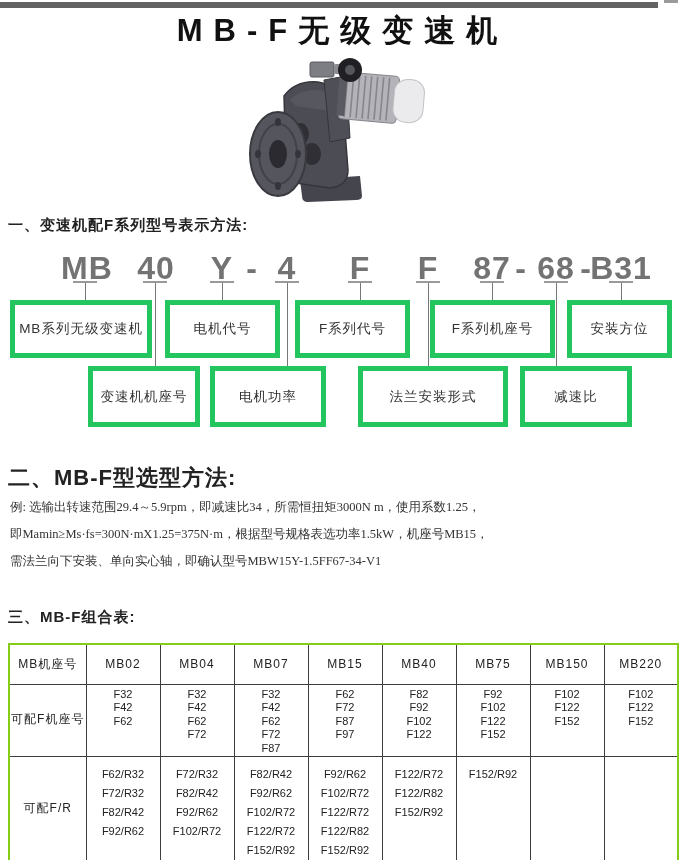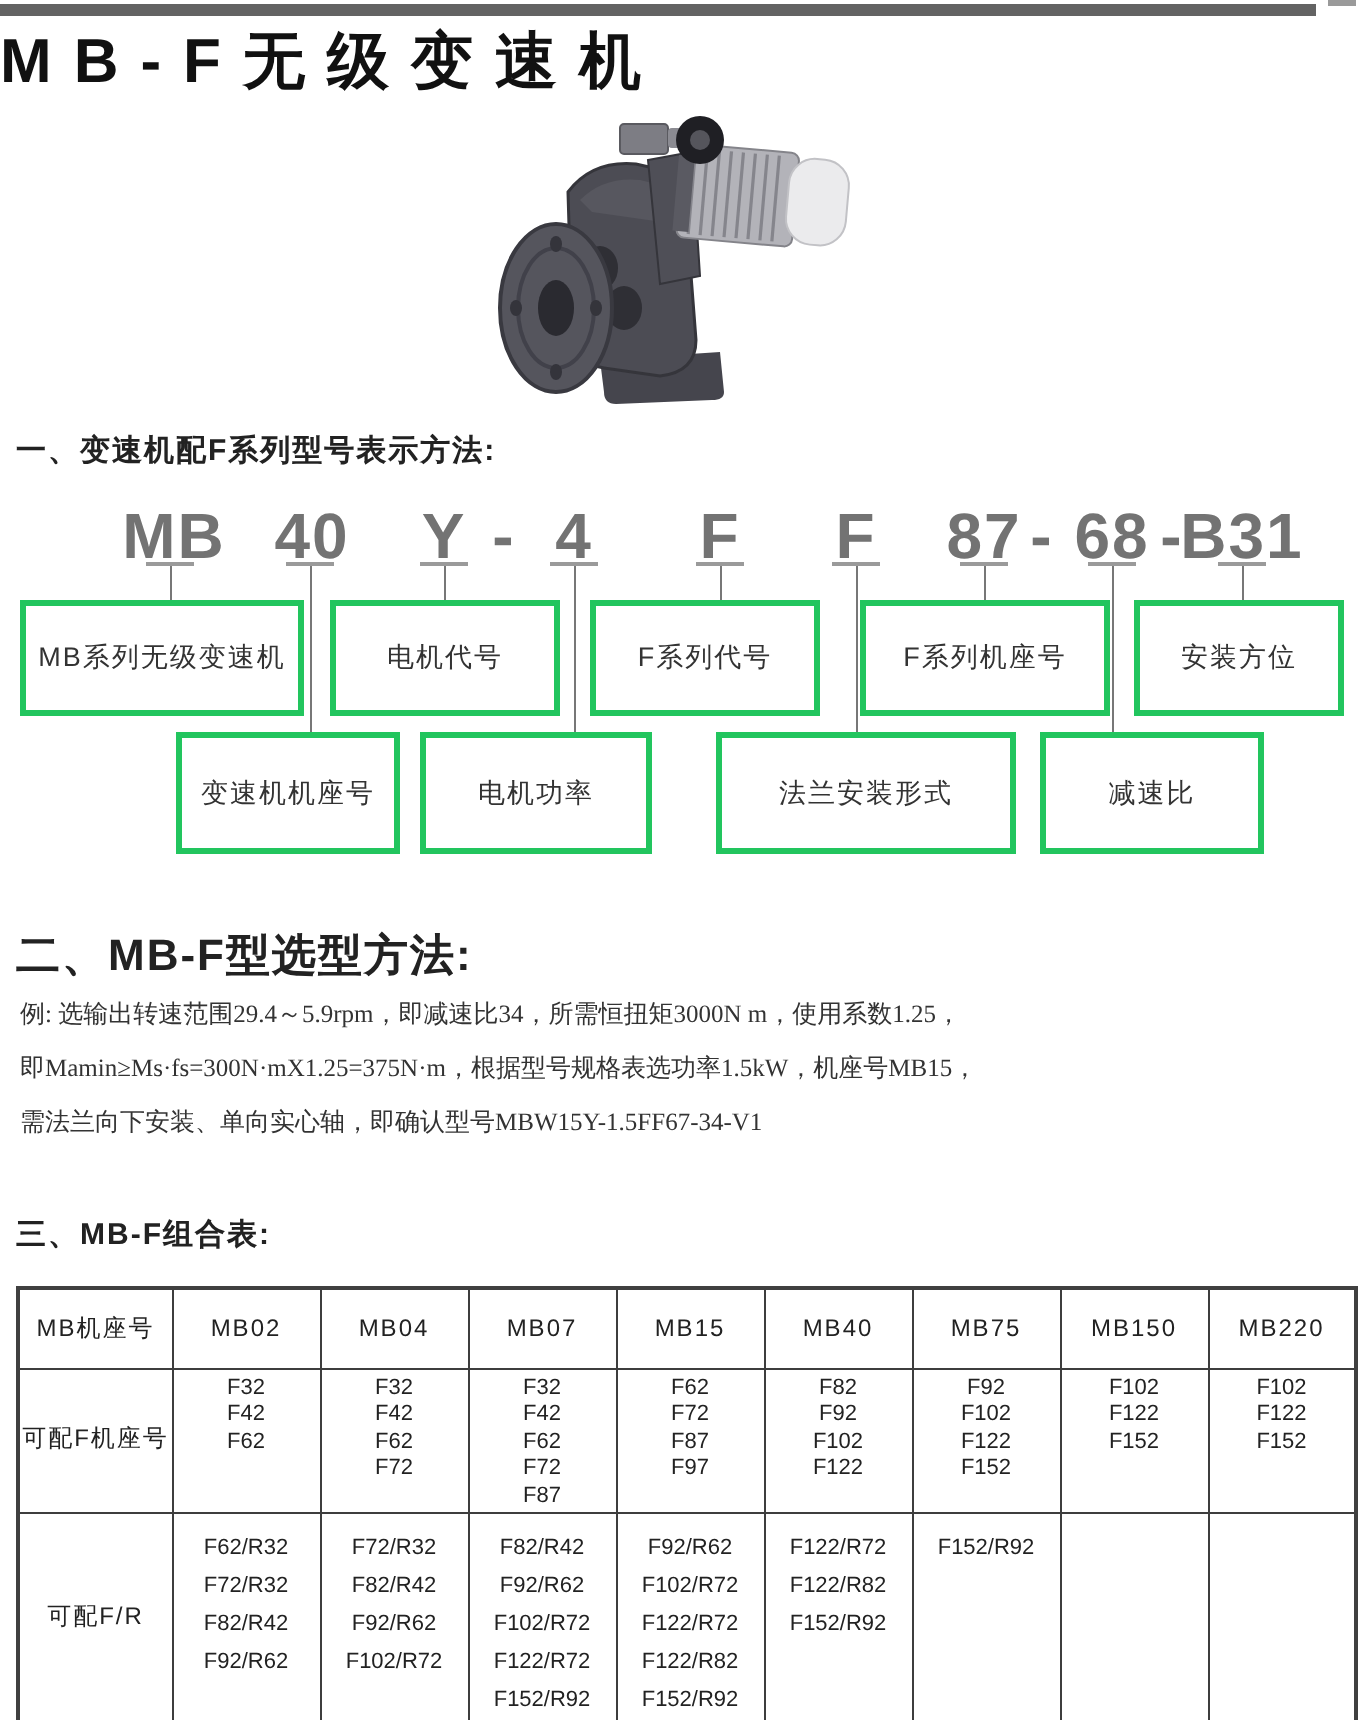--- a/index.html
+++ b/index.html
@@ -10,21 +10,21 @@
     background: #ffffff; overflow: hidden;
   }
 
   
   .top-bar { position: absolute; top: 2px; left: 0; width: 658px; height: 6px; background: #636363; }
   .top-bar-notch { position: absolute; top: 0; left: 664px; width: 14px; height: 3px; background: #9a9a9a; }
 
   
   .doc-title {
     position: absolute; top: 10px; left: 0; width: 685px;
-    text-align: left; font-size: 31px; font-weight: bold;
+    text-align: center; font-size: 31px; font-weight: bold;
     letter-spacing: 11px; color: #111; white-space: nowrap;
   }
 
   
   .product-img { position: absolute; left: 238px; top: 54px; width: 192px; height: 150px; }
 
   
   .sec-heading { position: absolute; left: 8px; font-weight: bold; color: #222; white-space: nowrap; }
   .sec1 { top: 216px; font-size: 15px; letter-spacing: 1px; }
   .sec2 { top: 463px; font-size: 22px; letter-spacing: 1px; }
@@ -34,21 +34,21 @@
   .code-el {
     position: absolute; top: 250px; transform: translateX(-50%);
     font-size: 32px; font-weight: bold; color: #737373; letter-spacing: 1px; white-space: nowrap;
   }
   .tick { position: absolute; top: 281px; width: 24px; height: 2px; background: #9a9a9a; }
   .vline { position: absolute; width: 1px; background: #777; }
   .vline-top { top: 283px; height: 17px; }
   .vline-bot { top: 283px; height: 83px; }
 
   .label-box {
-    position: absolute; border: 3px solid #22c55e; background: #fff;
+    position: absolute; border: 5px solid #22c55e; background: #fff;
     display: flex; align-items: center; justify-content: center;
     font-size: 13.5px; color: #333; letter-spacing: 1px; text-align: center; white-space: nowrap;
   }
   .box-top { top: 300px; height: 58px; }
   .box-bot { top: 366px; height: 61px; }
 
   
   .sel-text {
     position: absolute; left: 10px; top: 494px; width: 672px;
     font-size: 12.5px; color: #333; line-height: 27px; white-space: nowrap; font-family: Liberation Serif, serif;
@@ -57,21 +57,21 @@
   
   .combo-table {
     position: absolute; left: 8px; top: 643px;
     border-collapse: collapse; table-layout: fixed; width: 669px;
     font-size: 11px; color: #222;
   }
   .combo-table td {
     border: 1px solid #3d3d3d; text-align: center;
     white-space: pre-line; overflow: hidden;
   }
-  .combo-table { border: 2px solid #404040; }
+  .combo-table { border: 2px solid #84cc16; }
   .combo-table .hdr-row td { height: 40px; font-size: 12px; vertical-align: middle; letter-spacing: 1px; }
   .combo-table .f-row td { height: 72px; vertical-align: top; padding-top: 3px; line-height: 13.5px; }
   .combo-table .fr-row td { height: 100px; vertical-align: top; padding-top: 8px; line-height: 19px; margin-top: 16px; }
   .combo-table td.row-label { vertical-align: middle; padding-top: 0; font-size: 12px; letter-spacing: 1px; }
 </style>
 </head>
 <body>
 
 <div class="page">
 

